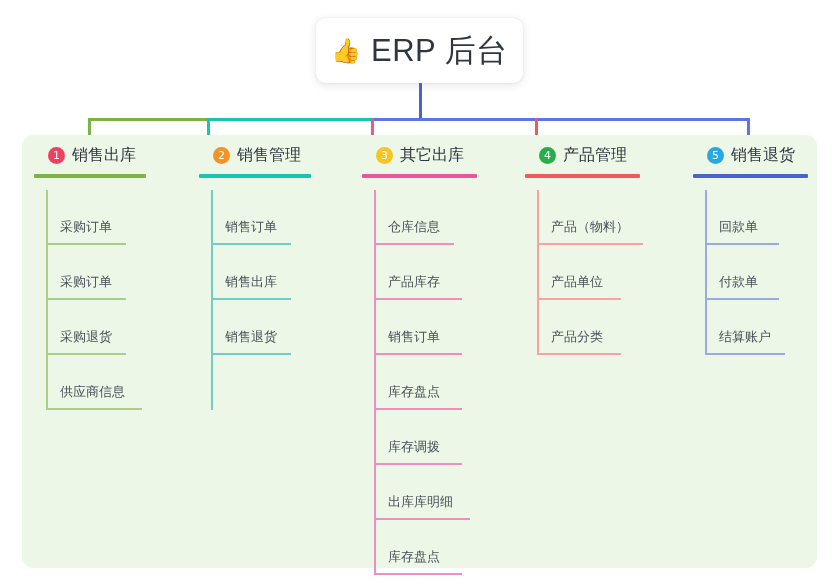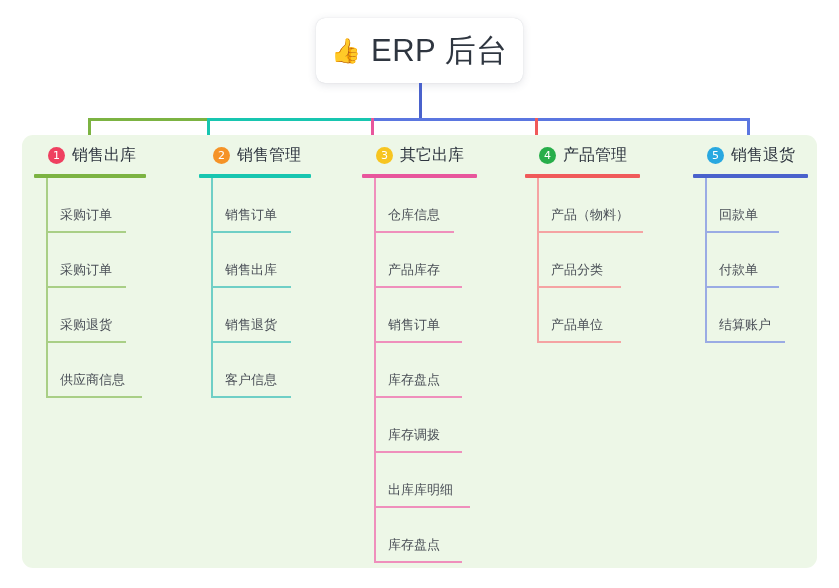--- a/index.html
+++ b/index.html
@@ -95,21 +95,21 @@
     color: #2f3640;
     white-space: nowrap;
   }
   .col-underline {
     height: 4px;
     border-radius: 1px;
     margin-top: 7px;
   }
   .col-body {
     position: relative;
-    margin-top: 0;
+    margin-top: 12px;
   }
   .spine {
     position: absolute;
     left: 12px;
     top: 0;
     width: 2px;
   }
   .leaf {
     position: relative;
     height: 55px;
@@ -195,24 +195,20 @@
           <div class="leaf-rule" style="width: 80px; background: rgb(111, 207, 198);"></div>
         </div>
         <div class="leaf">
           <span class="leaf-text">销售出库</span>
           <div class="leaf-rule" style="width: 80px; background: rgb(111, 207, 198);"></div>
         </div>
         <div class="leaf">
           <span class="leaf-text">销售退货</span>
           <div class="leaf-rule" style="width: 80px; background: rgb(111, 207, 198);"></div>
         </div>
-        <div class="leaf">
-          <span class="leaf-text">客户信息</span>
-          <div class="leaf-rule" style="width: 80px; background: rgb(111, 207, 198);"></div>
-        </div>
       </div>
     </div>
     <div class="column" style="left: 362px;">
       <div class="col-header">
         <span class="badge" style="background: rgb(247, 197, 32);">3</span>
         <span class="col-title">其它出库</span>
       </div>
       <div class="col-underline" style="width: 115px; background: rgb(232, 86, 156);"></div>
       <div class="col-body">
         <div class="spine" style="height: 385px; background: rgb(239, 143, 188);"></div>
@@ -252,27 +248,27 @@
         <span class="col-title">产品管理</span>
       </div>
       <div class="col-underline" style="width: 115px; background: rgb(240, 90, 90);"></div>
       <div class="col-body">
         <div class="spine" style="height: 165px; background: rgb(245, 163, 163);"></div>
         <div class="leaf">
           <span class="leaf-text">产品（物料）</span>
           <div class="leaf-rule" style="width: 106px; background: rgb(245, 163, 163);"></div>
         </div>
         <div class="leaf">
+          <span class="leaf-text">产品单位</span>
+          <div class="leaf-rule" style="width: 84px; background: rgb(245, 163, 163);"></div>
+        </div>
+        <div class="leaf">
           <span class="leaf-text">产品分类</span>
           <div class="leaf-rule" style="width: 84px; background: rgb(245, 163, 163);"></div>
         </div>
-        <div class="leaf">
-          <span class="leaf-text">产品单位</span>
-          <div class="leaf-rule" style="width: 84px; background: rgb(245, 163, 163);"></div>
-        </div>
       </div>
     </div>
     <div class="column" style="left: 693px;">
       <div class="col-header">
         <span class="badge" style="background: rgb(41, 168, 224);">5</span>
         <span class="col-title">销售退货</span>
       </div>
       <div class="col-underline" style="width: 115px; background: rgb(74, 98, 204);"></div>
       <div class="col-body">
         <div class="spine" style="height: 165px; background: rgb(154, 171, 228);"></div>

